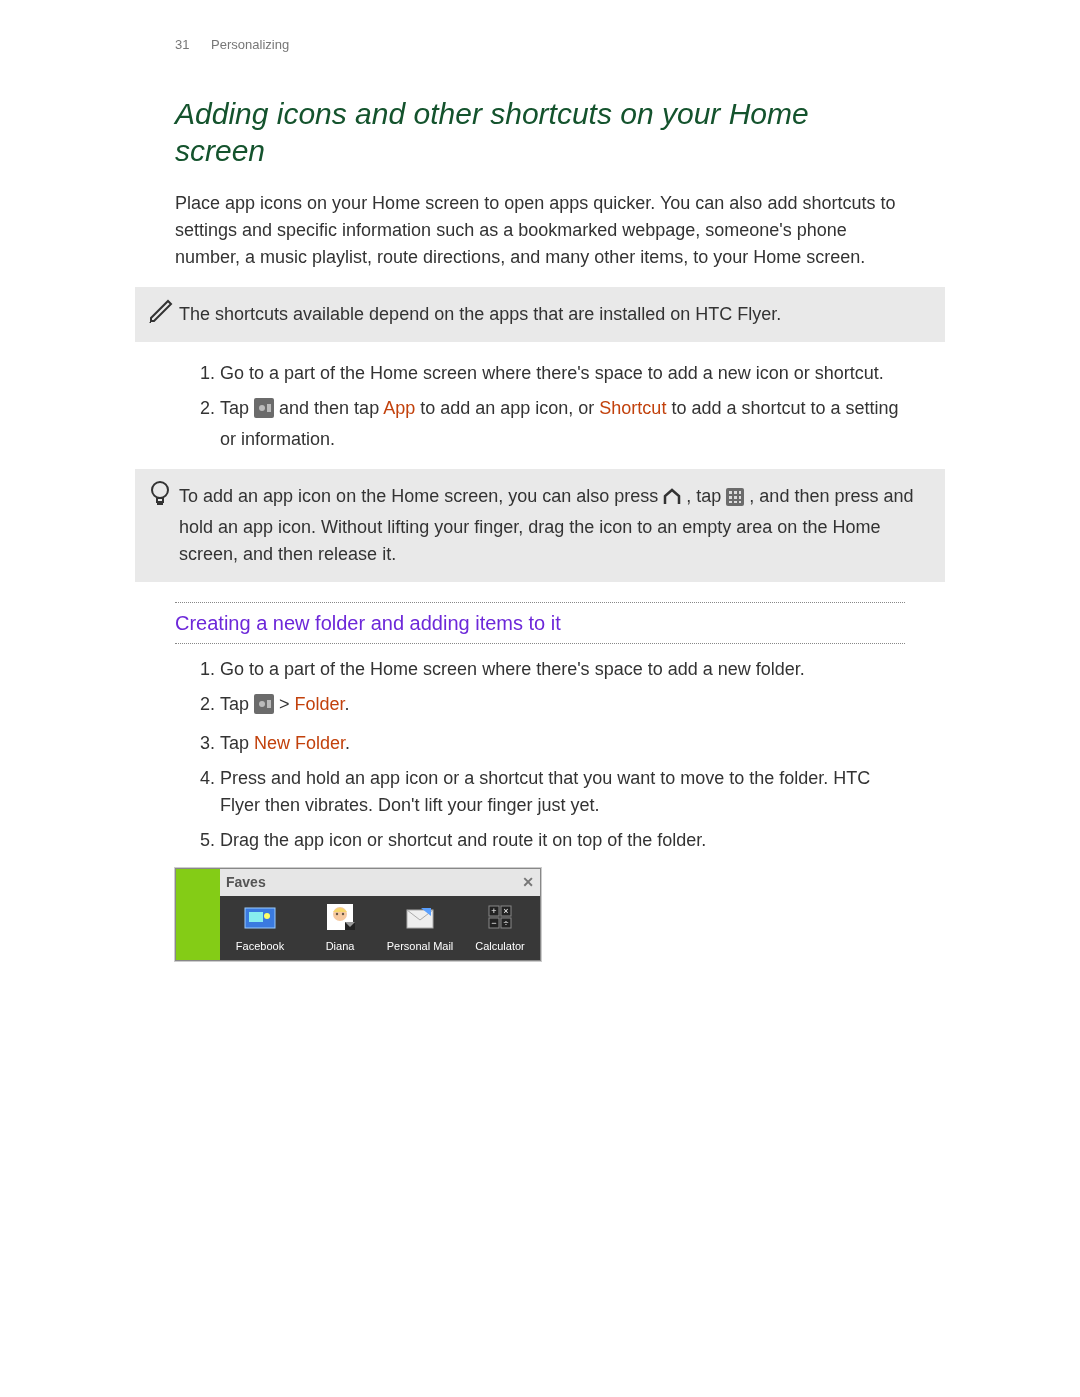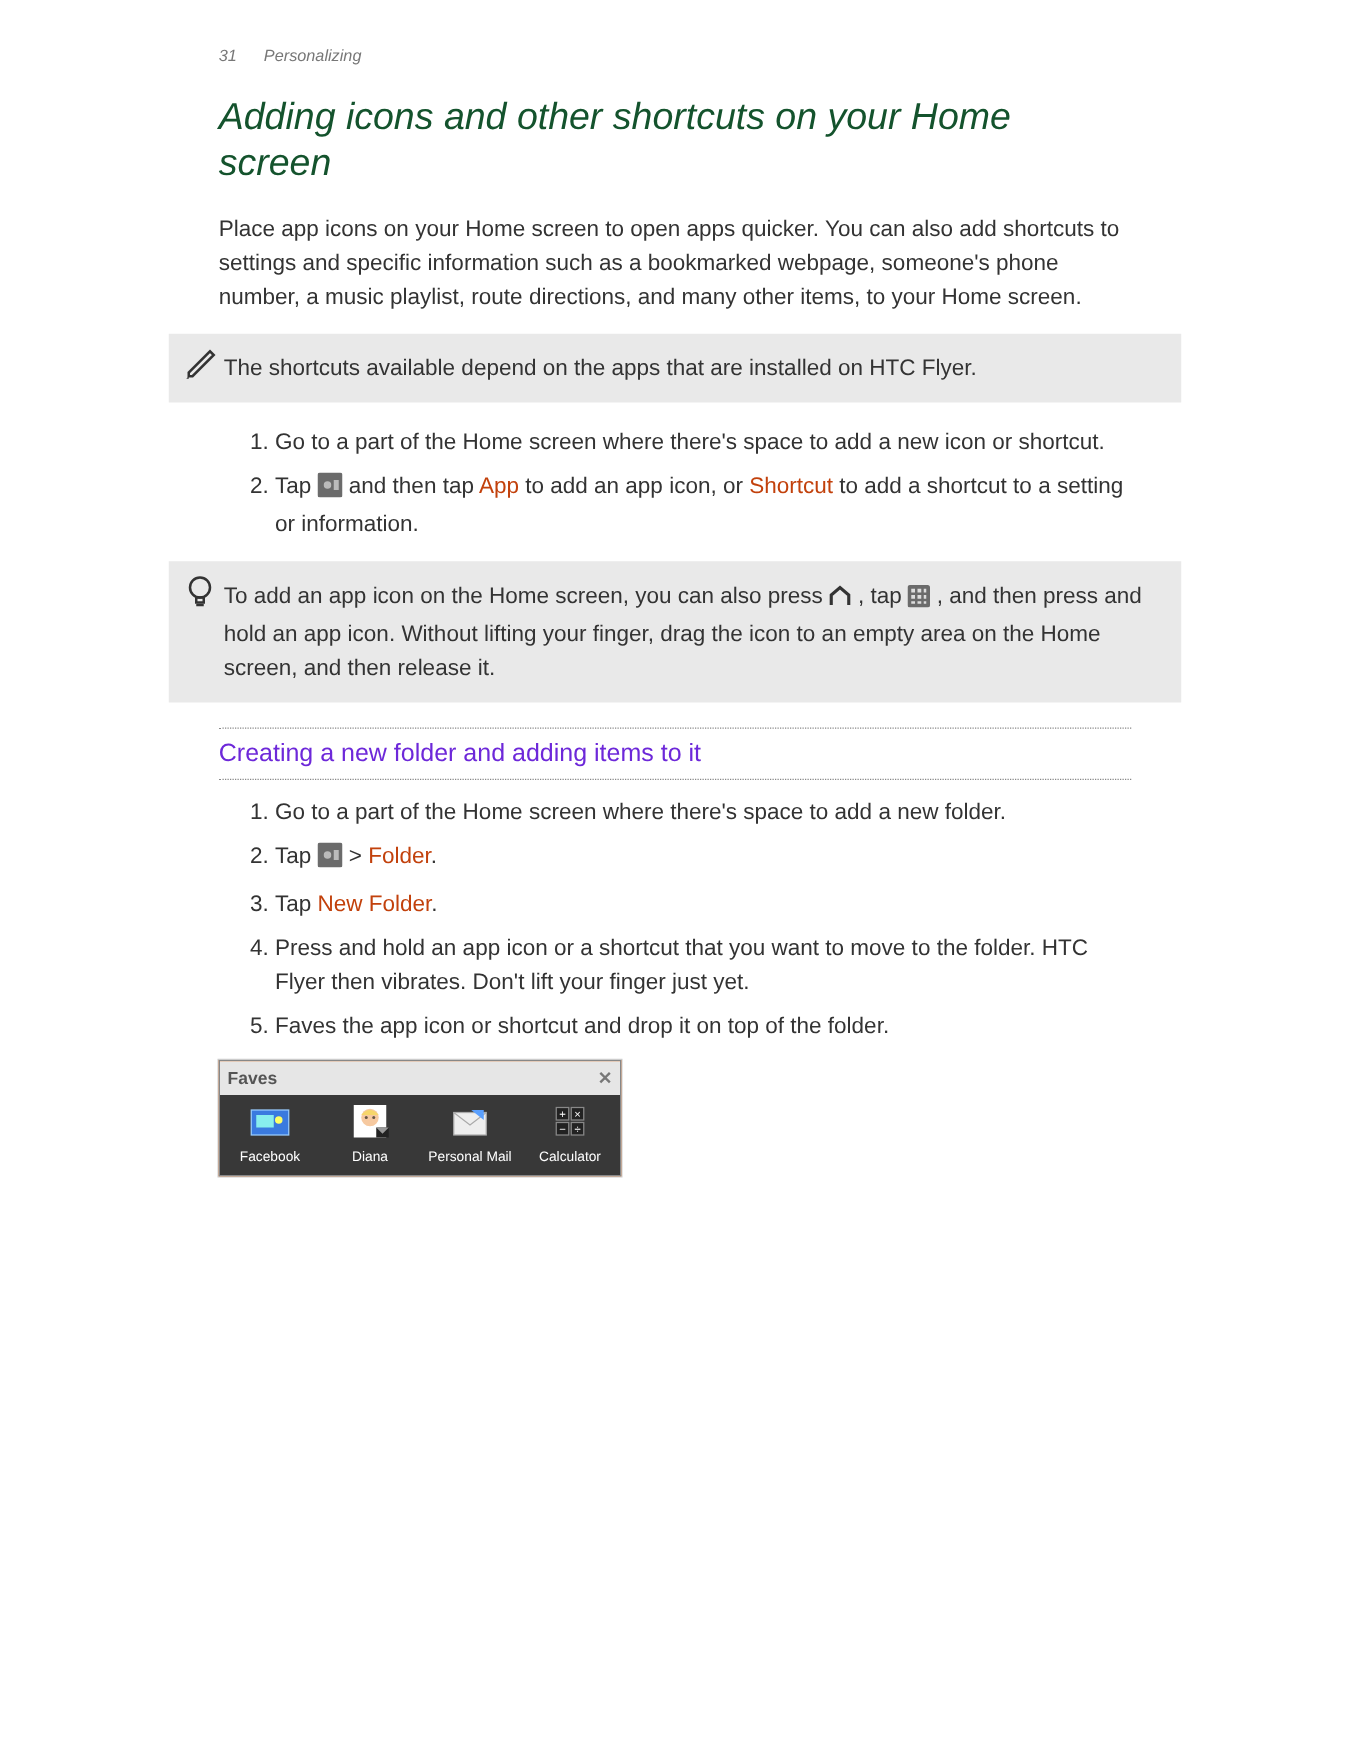--- a/index.html
+++ b/index.html
@@ -14,22 +14,21 @@
     width: 1080px;
     min-height: 1397px;
     margin: 0 auto;
     padding: 35px 175px 0 175px;
     box-sizing: border-box;
     position: relative;
   }
   .runhead {
     font-size: 13px;
     color: #777;
-    margin-bottom: 20px;
-    font-style: italic;
+    margin-bottom: 40px;
   }
   .runhead .pg { margin-right: 18px; }
   h1 {
     color: #14532d;
     font-weight: 400;
     font-size: 30px;
     line-height: 1.25;
     margin: 0 0 20px 0;
     font-style: italic;
   }
@@ -71,23 +70,24 @@
   .icon-inline {
     display: inline-block;
     vertical-align: -4px;
   }
   
   .folder-widget {
     width: 320px;
     border: 1px solid #888;
     box-shadow: 0 0 0 1px #ccc;
     margin: 10px 0 20px 0;
-    background: #f97316;
+    background: #84cc16;
     color: #fff;
     font-size: 12px;
+    padding-left: 44px;
   }
   .folder-head {
     background: #e6e6e6;
     color: #555;
     font-weight: bold;
     display: flex;
     justify-content: space-between;
     padding: 3px 6px;
     font-family: Tahoma, Arial, sans-serif;
     font-size: 14px;
@@ -212,21 +212,21 @@
       <span class="bold">Folder</span><span>.</span>
     </li>
     <li>
       <span>Tap </span>
       <span class="bold">New Folder</span><span>.</span>
     </li>
     <li>
       <span>Press and hold an app icon or a shortcut that you want to move to the folder. HTC Flyer then vibrates. Don't lift your finger just yet.</span>
     </li>
     <li>
-      <span>Faves the app icon or shortcut and drop it on top of the folder.</span>
+      <span>Drag the app icon or shortcut and route it on top of the folder.</span>
     </li>
   </ol>
 
   <div class="folder-widget">
     <div class="folder-head">
       <span>Faves</span>
       <span class="folder-close">✕</span>
     </div>
     <div class="folder-body">
       <div class="fitem">

